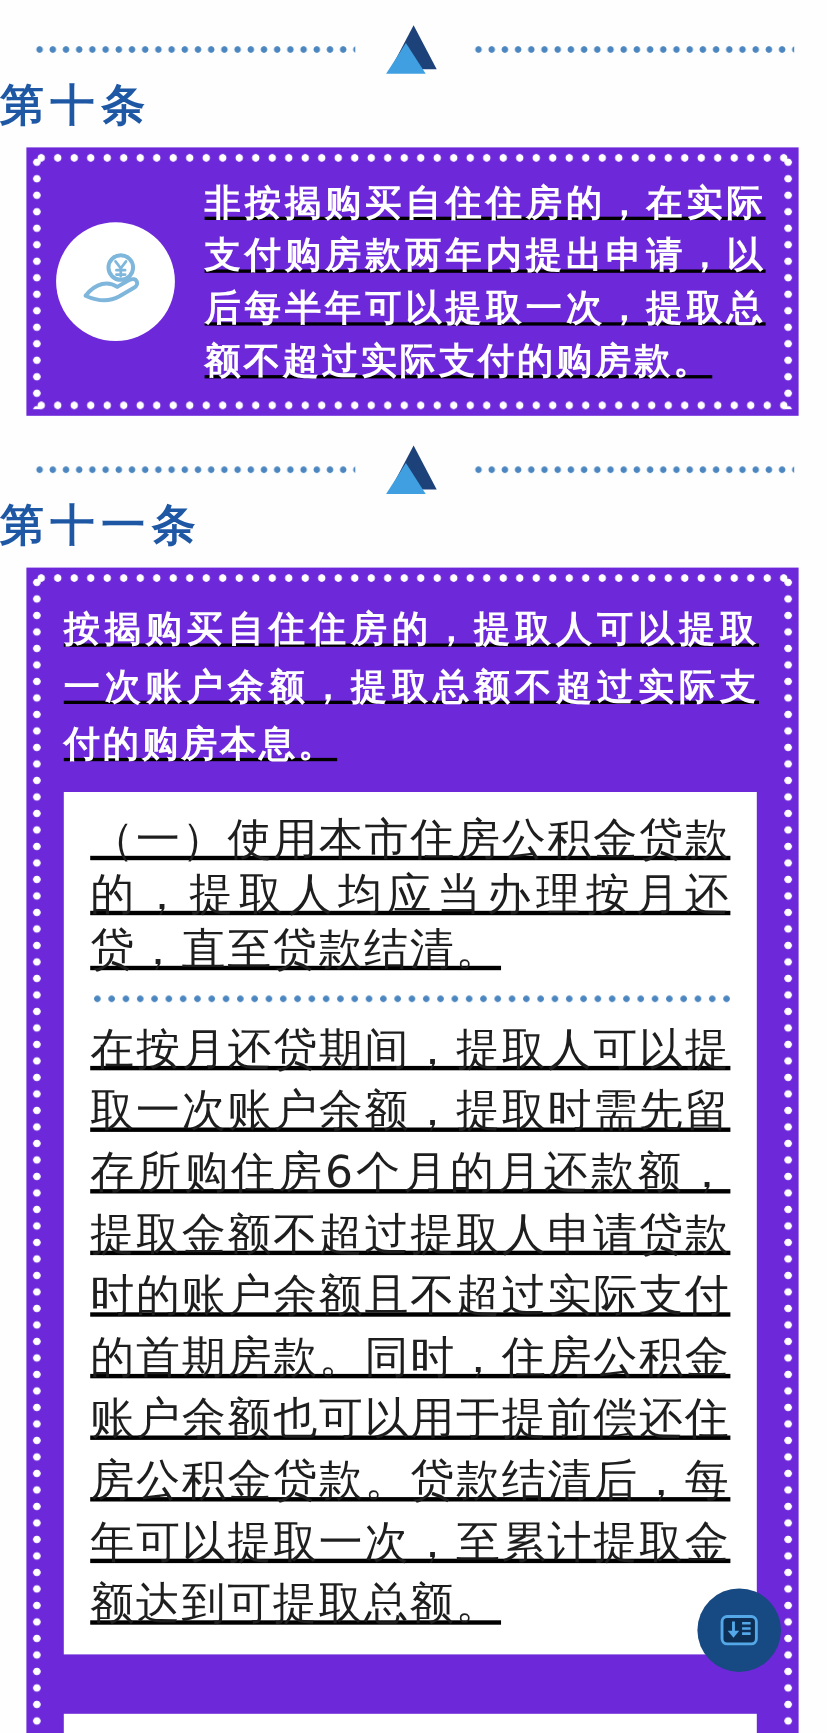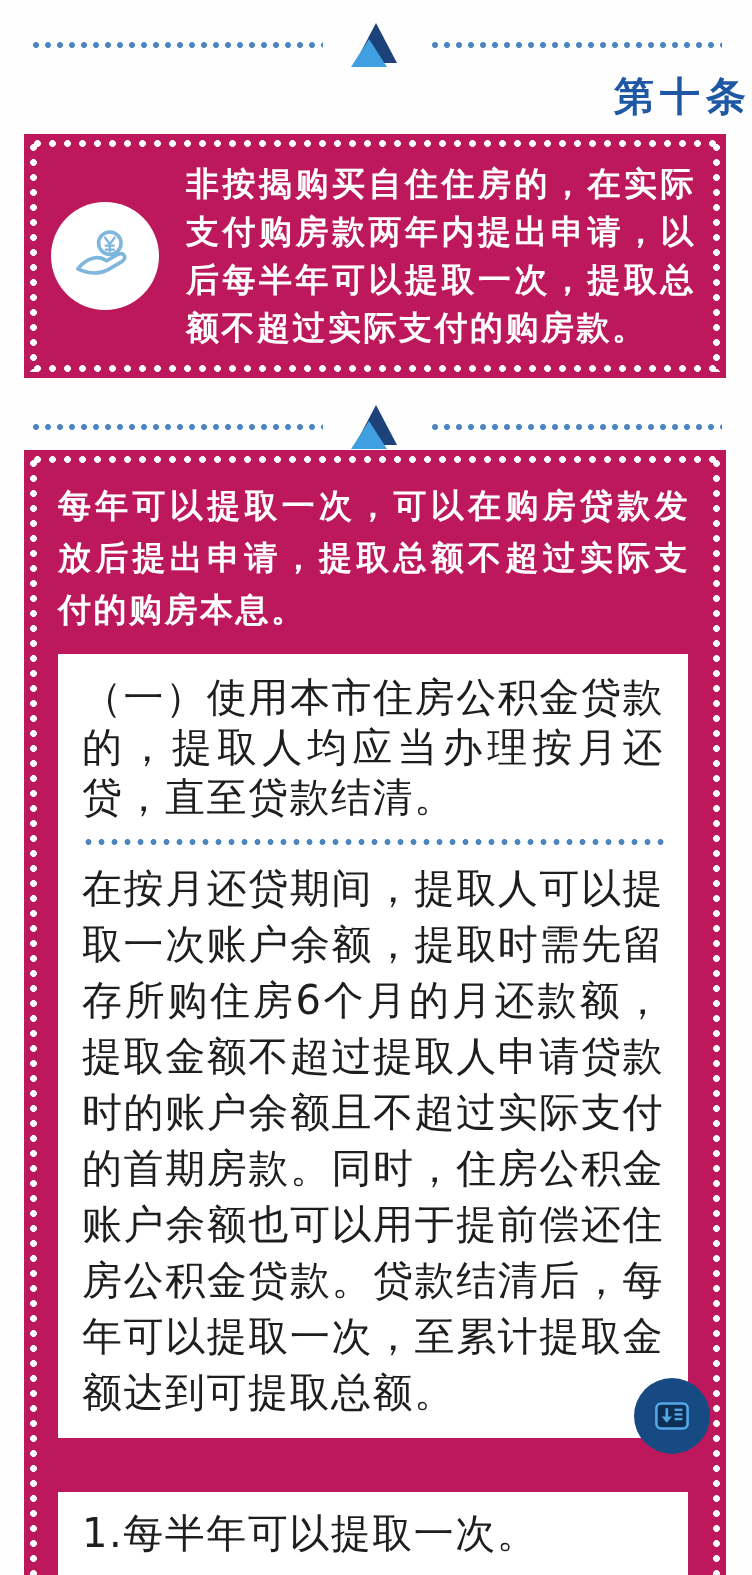--- a/index.html
+++ b/index.html
@@ -43,33 +43,34 @@
     border-bottom:40px solid #1d4179;
   }
   .tri .t-sky{
     position:absolute;left:0;bottom:0;width:0;height:0;
     border-left:18px solid transparent;
     border-right:18px solid transparent;
     border-bottom:28px solid #3f9fe0;
   }
   
   .sec-title{
-    text-align:right;
+    text-align:left;
     color:#1e58a5;
     font-size:40px;
     font-weight:bold;
     letter-spacing:6px;
     line-height:48px;
     margin:4px 0 14px;
   }
   
   .bluebox{
     position:relative;
     margin:0 26px 0 24px;
-    background:#be185d;
+    background:#6d28d9;
+    text-decoration:underline;
   }
   .bdots{position:absolute;pointer-events:none;z-index:2;}
   .bdots.h{
     left:6px;right:6px;height:9px;
     background-image:radial-gradient(circle closest-side,#ffffff 3.1px,rgba(255,255,255,0) 3.7px);
     background-size:15px 9px;background-repeat:repeat-x;
   }
   .bdots.top{top:5px;}
   .bdots.bottom{bottom:5px;}
   .bdots.v{
@@ -181,28 +182,29 @@
 
   <div class="divider" style="margin-top:26px;">
     <div class="dotline"></div>
     <div class="tri">
       <div class="t-dark"></div>
       <div class="t-sky"></div>
     </div>
     <div class="dotline"></div>
   </div>
 
+  <h2 class="sec-title">第十一条</h2>
 
   <div class="bluebox box-a11">
     <div class="bdots h top"></div>
 
     <div class="bdots v left"></div>
     <div class="bdots v right"></div>
 
-    <p class="white-text intro">每年可以提取一次，可以在购房贷款发放后提出申请，提取总额不超过实际支付的购房本息。</p>
+    <p class="white-text intro">按揭购买自住住房的，提取人可以提取一次账户余额，提取总额不超过实际支付的购房本息。</p>
 
     <div class="panel panel1">
       <p class="lead">（一）使用本市住房公积金贷款的，提取人均应当办理按月还贷，直至贷款结清。</p>
       <div class="sep-dots"></div>
       <p class="detail">在按月还贷期间，提取人可以提取一次账户余额，提取时需先留存所购住房6个月的月还款额，提取金额不超过提取人申请贷款时的账户余额且不超过实际支付的首期房款。同时，住房公积金账户余额也可以用于提前偿还住房公积金贷款。贷款结清后，每年可以提取一次，至累计提取金额达到可提取总额。</p>
 
       <div class="corner-icon pos1">
         <svg width="52" height="52" viewBox="0 0 100 100" fill="none">
           <rect x="20" y="26" width="60" height="48" rx="9" fill="#0d2f55" stroke="#55a8e8" stroke-width="5"></rect>
           <line x1="40" y1="35" x2="40" y2="53" stroke="#55a8e8" stroke-width="5"></line>

